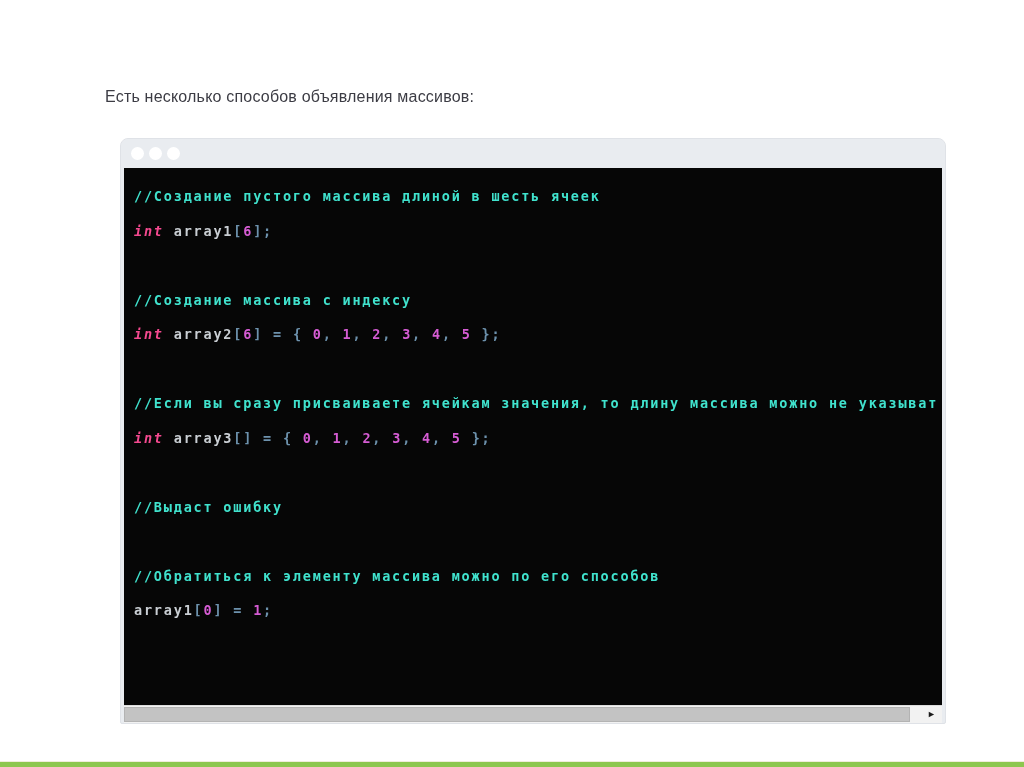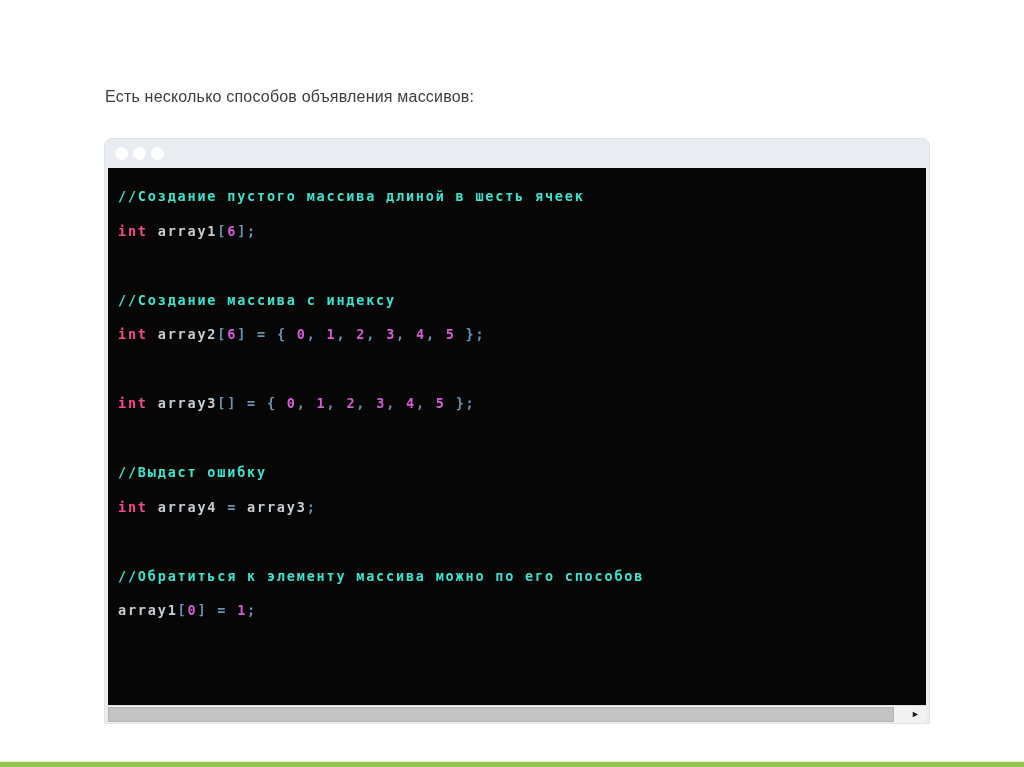--- a/index.html
+++ b/index.html
@@ -22,21 +22,21 @@
     position: absolute;
     left: 105px;
     top: 42px;
     font-size: 16px;
     letter-spacing: 0.2px;
     color: var(--title-text, #3c3c44);
   }
   
   .window {
     position: absolute;
-    left: 104px;
+    left: 120px;
     top: 92px;
     width: 824px;
     height: 584px;
     background: var(--titlebar-bg, #eaecf0);
     border: 1px solid var(--window-border, #dfe2e7);
     border-radius: 8px 8px 2px 2px;
     box-sizing: content-box;
     overflow: hidden;
   }
   .titlebar {
@@ -66,21 +66,21 @@
     font-family: "DejaVu Sans Mono", monospace;
     font-size: 13.5px;
     font-weight: bold;
     letter-spacing: 1.8px;
     line-height: 34.5px;
     height: 34.5px;
     white-space: pre;
     overflow: hidden;
   }
   .tok-comment { color: var(--comment, #40e2cd); }
-  .tok-keyword { color: var(--keyword, #f4498f); }
+  .tok-keyword { color: var(--keyword, #f4498f); font-style: italic; }
   .tok-number  { color: var(--number, #d55cd3); }
   .tok-plain   { color: var(--plain, #c9ced3); }
   .tok-punct   { color: var(--punct, #6d92ad); }
   
   .hscroll {
     position: relative;
     margin: 0 3px;
     height: 18px;
     background: var(--scroll-track, #f2f2f2);
     border-top: 1px solid #dcdcdc;
@@ -137,24 +137,24 @@
     </div>
 
     <div class="code-area">
       <div>
           <div class="code-line"><span class="tok-comment">//Создание пустого массива длиной в шесть ячеек</span></div>
           <div class="code-line"><span class="tok-keyword">int</span><span class="tok-plain"> array1</span><span class="tok-punct">[</span><span class="tok-number">6</span><span class="tok-punct">];</span></div>
           <div class="code-line">&nbsp;</div>
           <div class="code-line"><span class="tok-comment">//Создание массива с индексу</span></div>
           <div class="code-line"><span class="tok-keyword">int</span><span class="tok-plain"> array2</span><span class="tok-punct">[</span><span class="tok-number">6</span><span class="tok-punct">] = { </span><span class="tok-number">0</span><span class="tok-punct">, </span><span class="tok-number">1</span><span class="tok-punct">, </span><span class="tok-number">2</span><span class="tok-punct">, </span><span class="tok-number">3</span><span class="tok-punct">, </span><span class="tok-number">4</span><span class="tok-punct">, </span><span class="tok-number">5</span><span class="tok-punct"> };</span></div>
           <div class="code-line">&nbsp;</div>
+          <div class="code-line"><span class="tok-comment">//Если вы сразу присваиваете ячейкам значения, то длину массива можно не указыват</span></div>
           <div class="code-line"><span class="tok-keyword">int</span><span class="tok-plain"> array3</span><span class="tok-punct">[] = { </span><span class="tok-number">0</span><span class="tok-punct">, </span><span class="tok-number">1</span><span class="tok-punct">, </span><span class="tok-number">2</span><span class="tok-punct">, </span><span class="tok-number">3</span><span class="tok-punct">, </span><span class="tok-number">4</span><span class="tok-punct">, </span><span class="tok-number">5</span><span class="tok-punct"> };</span></div>
           <div class="code-line">&nbsp;</div>
           <div class="code-line"><span class="tok-comment">//Выдаст ошибку</span></div>
-          <div class="code-line"><span class="tok-keyword">int</span><span class="tok-plain"> array4 </span><span class="tok-punct">= </span><span class="tok-plain">array3</span><span class="tok-punct">;</span></div>
           <div class="code-line">&nbsp;</div>
           <div class="code-line"><span class="tok-comment">//Обратиться к элементу массива можно по его способов</span></div>
           <div class="code-line"><span class="tok-plain">array1</span><span class="tok-punct">[</span><span class="tok-number">0</span><span class="tok-punct">] = </span><span class="tok-number">1</span><span class="tok-punct">;</span></div>
         </div>
     </div>
 
     <div class="hscroll">
       <div class="hscroll-thumb"></div>
       <div class="hscroll-arrow">►</div>
     </div>

